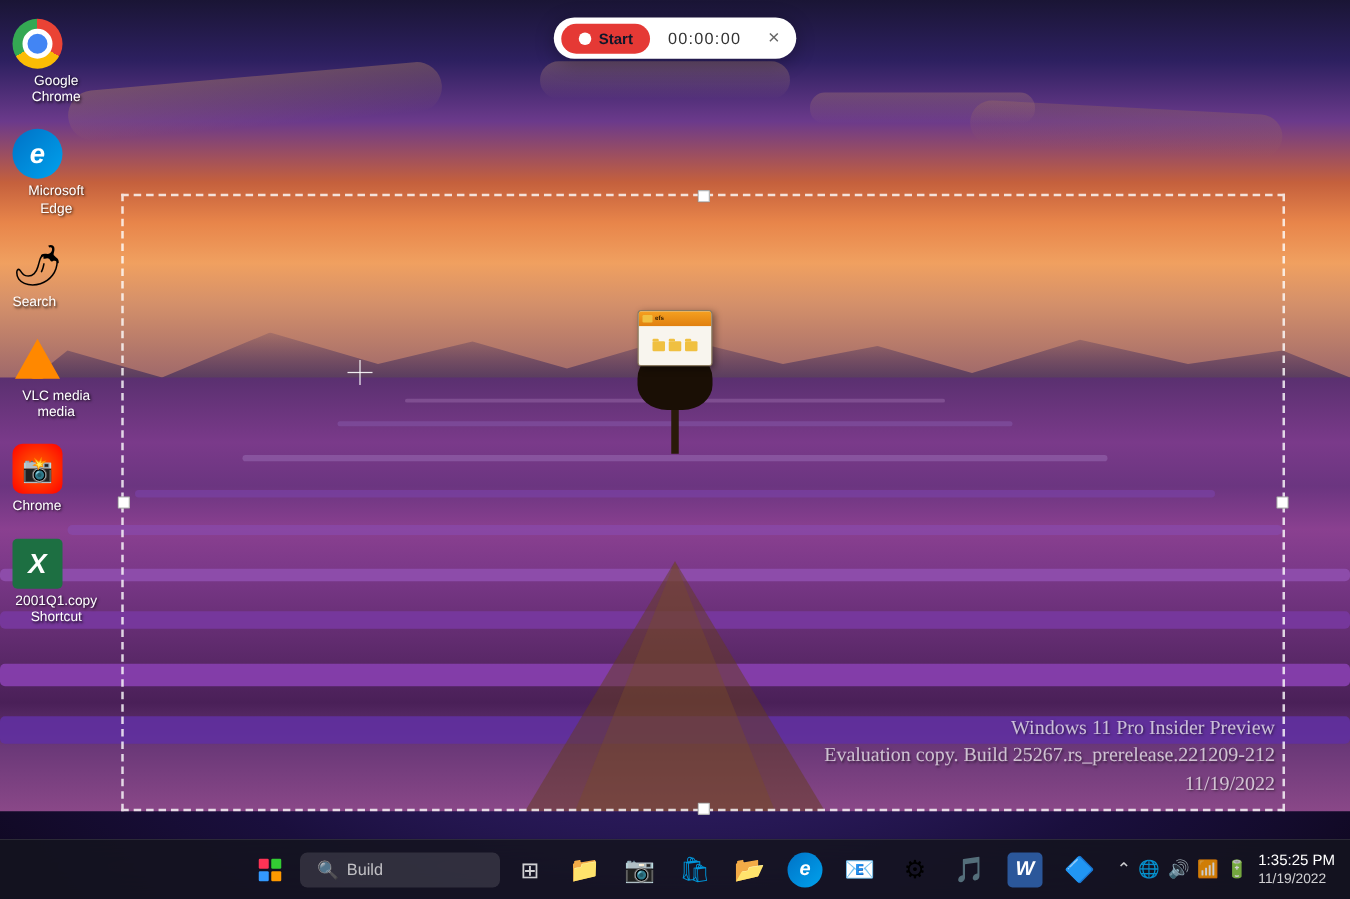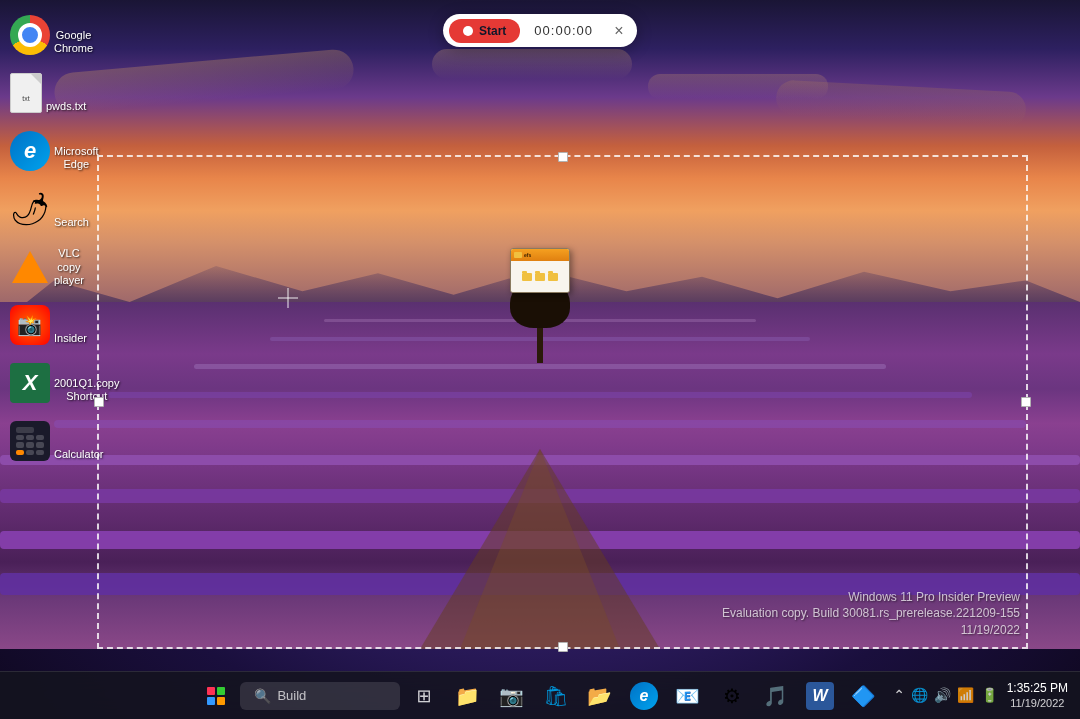--- a/index.html
+++ b/index.html
@@ -288,21 +288,22 @@
       display: flex;
       flex-direction: column;
       align-items: center;
       padding-top: 15px;
       gap: 18px;
       z-index: 5;
     }
 
     .desktop-icon {
       display: flex;
-      align-items: flex-end;
+      flex-direction: column;
+      align-items: flex-start;
       gap: 4px;
       cursor: pointer;
       width: 70px;
     }
 
     .icon-image {
       width: 40px;
       height: 40px;
       display: flex;
       align-items: center;
@@ -616,21 +617,21 @@
       gap: 6px;
     }
 
     .tray-icon {
       font-size: 14px;
       color: rgba(255,255,255,0.8);
       cursor: pointer;
     }
 
     .clock {
-      text-align: center;
+      text-align: left;
       line-height: 1.3;
     }
 
     .clock-time {
       font-size: 12px;
       color: white;
     }
 
     .clock-date {
       font-size: 11px;
@@ -640,24 +641,25 @@
     
     .win11-watermark {
       position: absolute;
       bottom: 80px;
       right: 60px;
       text-align: right;
       z-index: 60;
     }
 
     .win11-text {
-      font-size: 12px;
+      font-size: 16px;
       color: rgba(255,255,255,0.7);
       line-height: 1.4;
       text-shadow: 1px 1px 2px rgba(0,0,0,0.5);
+      font-family: Liberation Serif, serif;
     }
 
     
     .lav-visual {
       position: absolute;
       left: 0;
       right: 0;
       height: 8px;
       border-radius: 4px;
     }
@@ -727,87 +729,61 @@
 
   <div class="desktop-icons">
 
     <div class="desktop-icon">
       <div class="icon-image">
         <div class="chrome-icon"></div>
       </div>
       <span class="icon-label">Google Chrome</span>
     </div>
 
-    <div class="desktop-icon">
-      <div class="icon-image">
-        <div class="file-icon" style="width:32px; height:40px;">
-          <span style="font-size:7px; color:#444; margin-top:10px;">txt</span>
-        </div>
-      </div>
-      <span class="icon-label">pwds.txt</span>
-    </div>
 
     <div class="desktop-icon">
       <div class="icon-image">
         <div class="edge-icon">e</div>
       </div>
       <span class="icon-label">Microsoft Edge</span>
     </div>
 
     <div class="desktop-icon">
       <div class="icon-image" style="font-size:32px;">🌶</div>
       <span class="icon-label">Search</span>
     </div>
 
     <div class="desktop-icon">
       <div class="icon-image">
         <div class="vlc-icon">
           <div class="vlc-cone"></div>
         </div>
       </div>
-      <span class="icon-label">VLC copy player</span>
+      <span class="icon-label">VLC media media</span>
     </div>
 
     <div class="desktop-icon">
       <div class="icon-image">
         <div class="winsnap-icon" style="font-size:20px;">📸</div>
       </div>
-      <span class="icon-label">Insider</span>
+      <span class="icon-label">Chrome</span>
     </div>
 
     <div class="desktop-icon">
       <div class="icon-image">
         <div class="excel-icon">X</div>
       </div>
       <span class="icon-label">2001Q1.copy Shortcut</span>
     </div>
 
-    <div class="desktop-icon">
-      <div class="icon-image">
-        <div class="calc-icon">
-          <div class="calc-btn" style="grid-column:1/3; background:rgba(255,255,255,0.15);"></div>
-          <div style="width:0;"></div>
-          <div class="calc-btn"></div>
-          <div class="calc-btn"></div>
-          <div class="calc-btn"></div>
-          <div class="calc-btn"></div>
-          <div class="calc-btn"></div>
-          <div class="calc-btn"></div>
-          <div class="calc-btn orange"></div>
-          <div class="calc-btn"></div>
-          <div class="calc-btn"></div>
-        </div>
-      </div>
-      <span class="icon-label">Calculator</span>
-    </div>
   </div>
 
   <div class="win11-watermark">
     <div class="win11-text">Windows 11 Pro Insider Preview</div>
-    <div class="win11-text">Evaluation copy. Build 30081.rs_prerelease.221209-155</div>
+    <div class="win11-text">Evaluation copy. Build 25267.rs_prerelease.221209-212</div>
     <div class="win11-text">11/19/2022</div>
   </div>
 
   <div class="recording-toolbar">
     <button class="rec-start-btn">
       <div class="rec-dot"></div>
       <span>Start</span>
     </button>
     <span class="rec-timer">00:00:00</span>
     <button class="rec-close">

